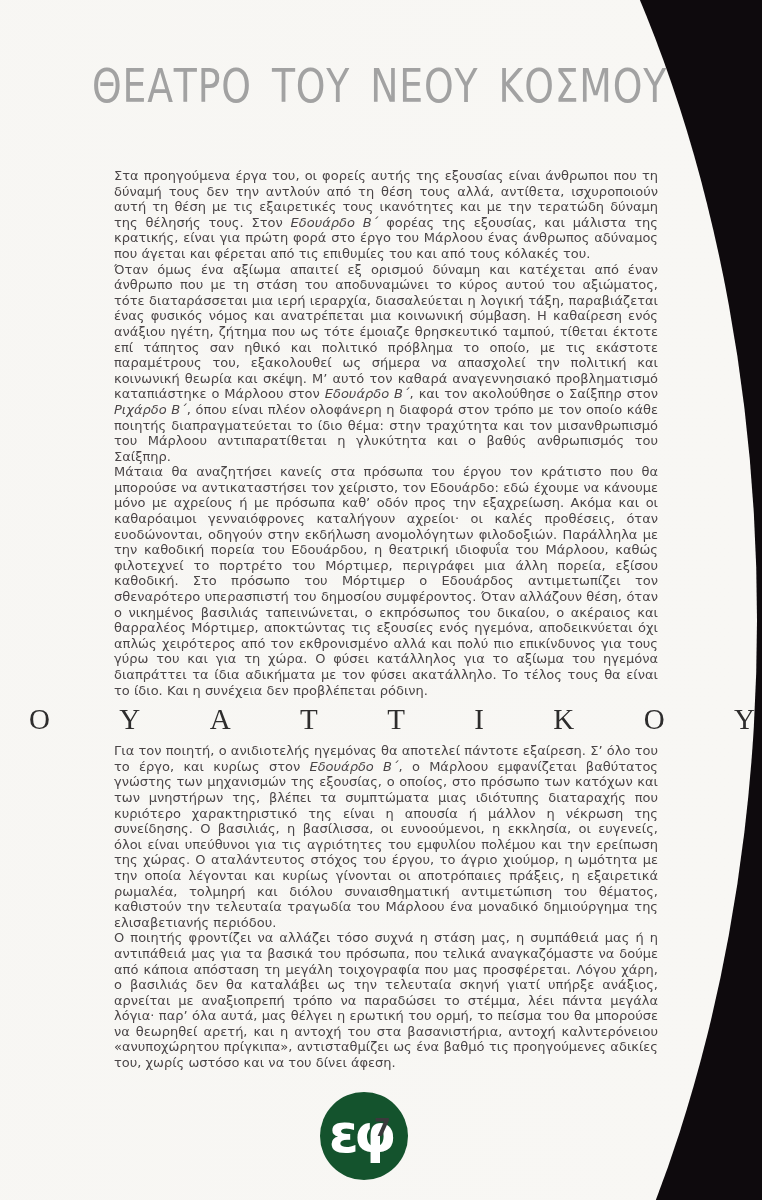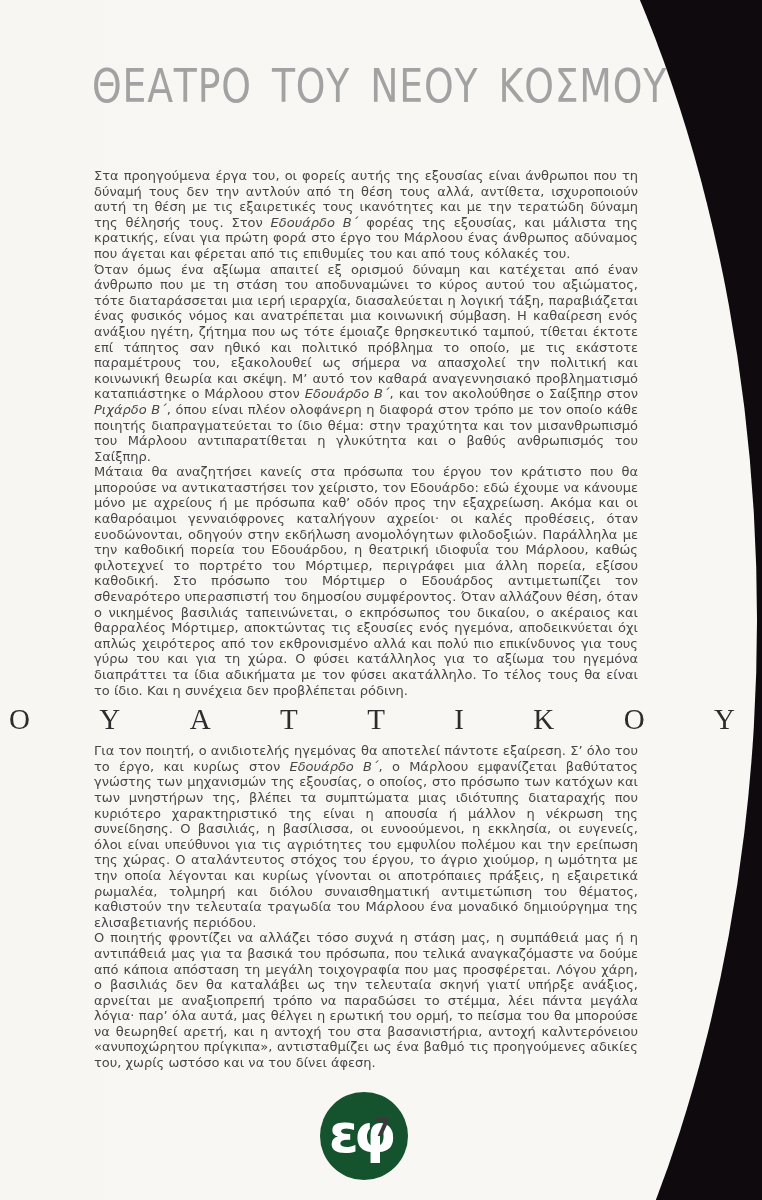--- a/index.html
+++ b/index.html
@@ -37,21 +37,21 @@
     letter-spacing: 1px;
     word-spacing: 9px;
     color: #a2a2a2;
     white-space: nowrap;
     transform: scaleX(0.82);
     transform-origin: left top;
     font-family: "DejaVu Sans", sans-serif;
   }
   .text-col {
     position: absolute;
-    left: 94px;
+    left: 114px;
     top: 168px;
     width: 544px;
     font-size: 13px;
     line-height: 15.6px;
     text-align: justify;
     color: #4a4547;
   }
   .text-col p { margin: 0; }
   .text-col .it { font-style: italic; }
   .band {

